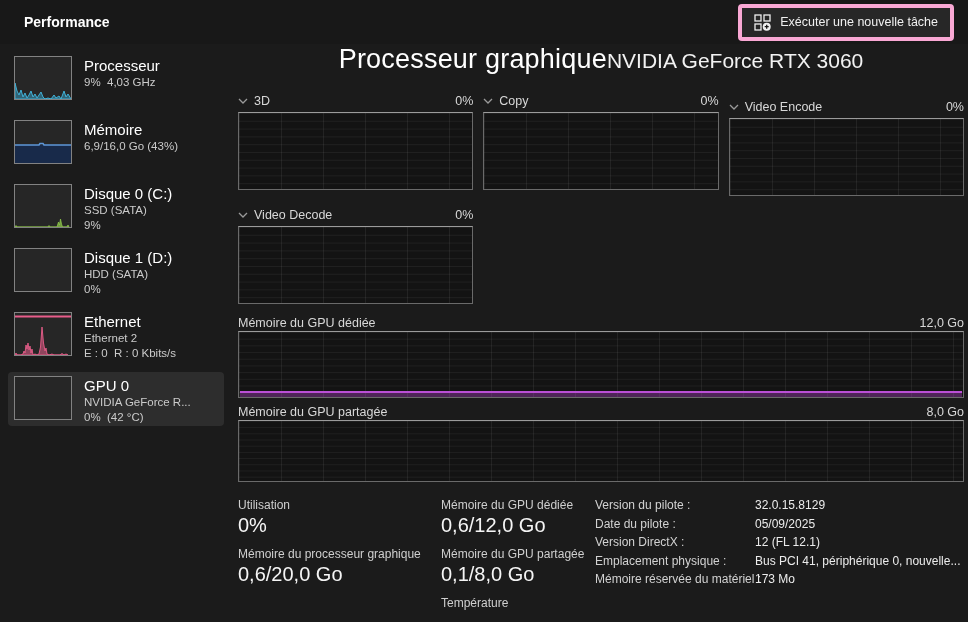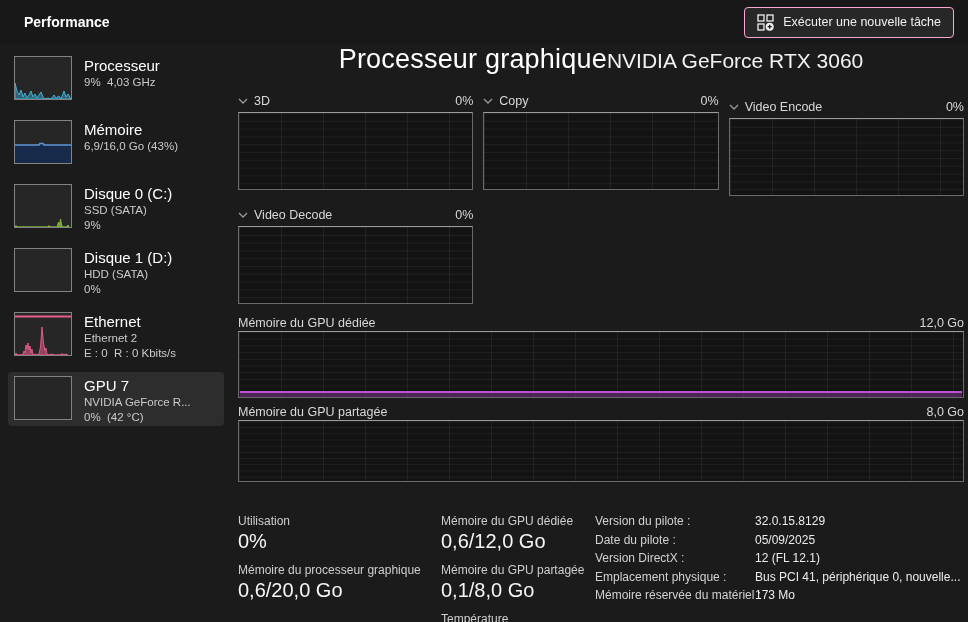--- a/index.html
+++ b/index.html
@@ -18,21 +18,21 @@
     display: flex;
     align-items: center;
     justify-content: space-between;
     padding: 0 14px 0 24px;
     gap: 24px;
   }
   .topbar-title { font-size: 14px; font-weight: 700; color: #ffffff; }
   .run-task-btn {
     display: flex; align-items: center; gap: 9px;
     background: #272727;
-    border: 1px solid #f9a8d4;
+    border: 4px solid #f9a8d4;
     border-radius: 4px;
     padding: 6px 12px;
     color: #f0f0f0;
     font-size: 12.5px;
     cursor: default;
   }
 
   
   .layout { display: flex; height: 578px; }
 
@@ -100,21 +100,21 @@
     position: absolute; left: 1px; right: 1px; bottom: 0; height: 4px;
     background: rgba(150, 58, 170, 0.45);
   }
   .mem-line {
     position: absolute; left: 1px; right: 1px; bottom: 4px; height: 2px;
     background: #bb4fd6;
   }
 
   
   .stats { position: relative; margin-top: 14px; height: 122px; }
-  .stats-col { position: absolute; top: 16px; }
+  .stats-col { position: absolute; top: 0; }
   .col-left { left: 0; width: 200px; }
   .col-mid { left: 203px; width: 152px; }
   .col-right { left: 357px; right: 0; }
   .stat-label { font-size: 12px; color: #cfcfcf; margin-top: 2px; white-space: nowrap; }
   .stat-value { font-size: 20px; font-weight: 300; color: #f5f5f5; margin: 2px 0 10px 0; white-space: nowrap; }
   .detail-row { display: flex; font-size: 12px; line-height: 18.5px; white-space: nowrap; overflow: hidden; }
   .detail-label { width: 160px; flex: 0 0 160px; color: #d2d2d2; }
   .detail-value { color: #ececec; overflow: hidden; text-overflow: clip; }
 
   .icon-svg { display: block; }
@@ -203,21 +203,21 @@
         <div class="side-sub">Ethernet 2</div>
         <div class="side-sub">E : 0&nbsp; R : 0 Kbits/s</div>
       </div>
     </div>
 
     <div class="side-item selected">
       <div class="spark">
         <svg viewBox="0 0 56 42" preserveAspectRatio="none"></svg>
       </div>
       <div class="side-text">
-        <div class="side-title">GPU 7</div>
+        <div class="side-title">GPU 0</div>
         <div class="side-sub">NVIDIA GeForce R...</div>
         <div class="side-sub">0%&nbsp; (42 °C)</div>
       </div>
     </div>
 
   </div>
 
   <div class="main">
 
     <div class="main-header">

